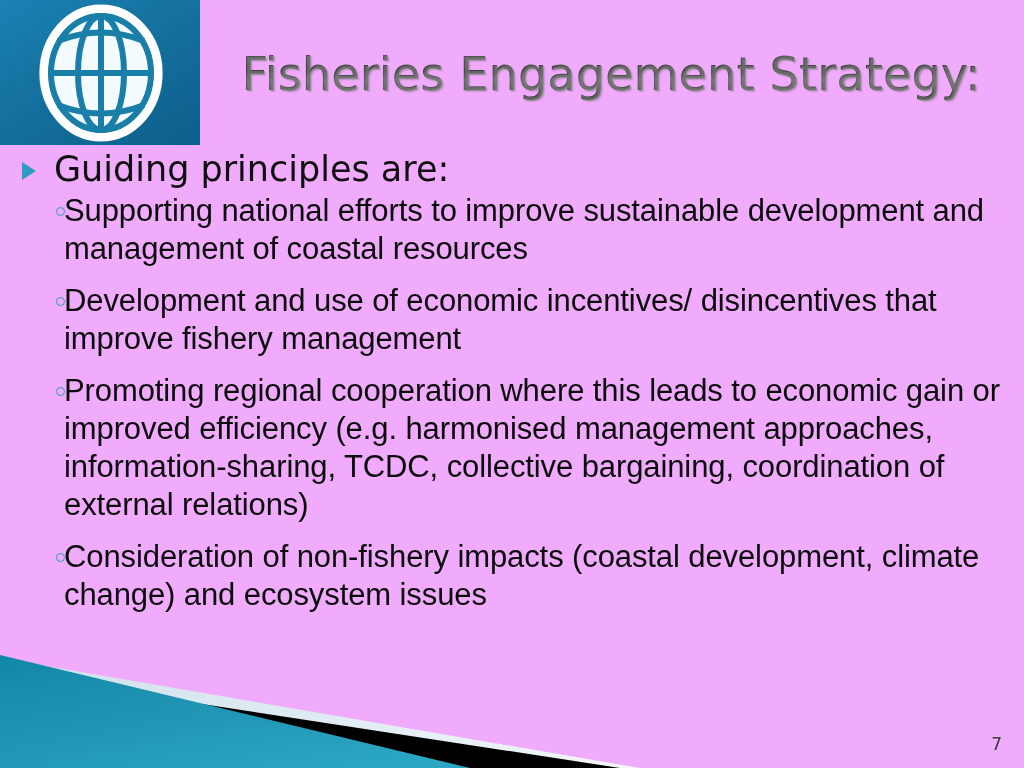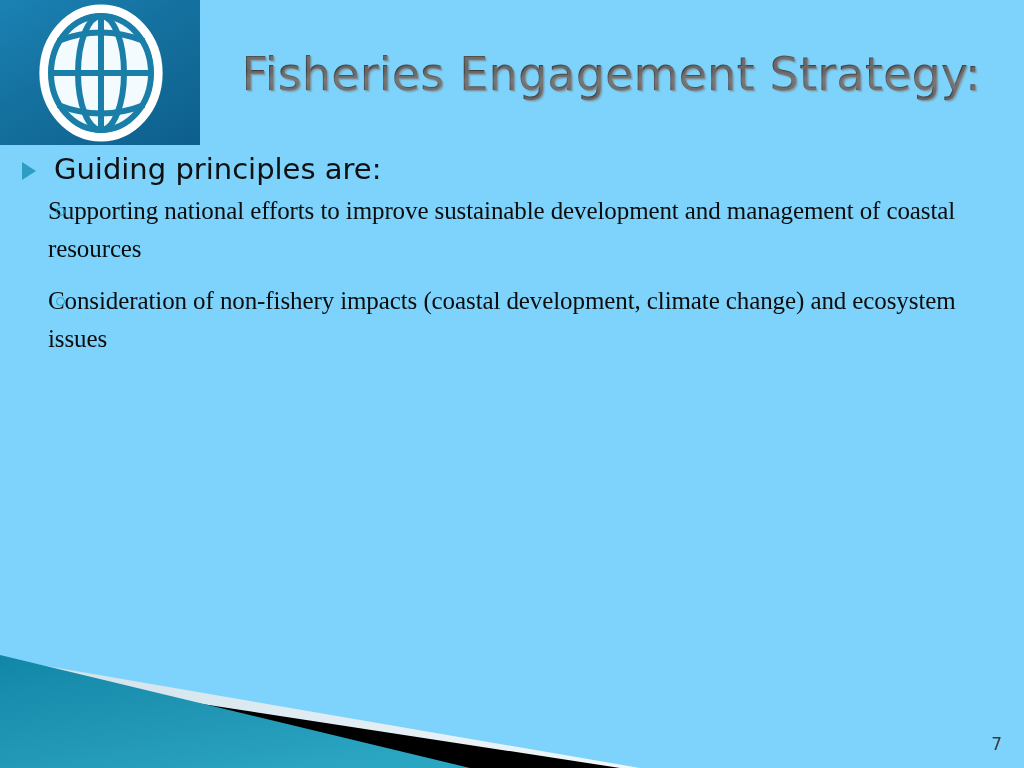--- a/index.html
+++ b/index.html
@@ -8,21 +8,21 @@
     padding: 0;
     background: #ffffff;
   }
   body {
     font-family: "Liberation Sans", sans-serif;
   }
   .slide {
     position: relative;
     width: 1024px;
     height: 768px;
-    background: #7dd3fc;
+    background: #f0abfc;
     overflow: hidden;
   }
 
   
   .header {
     position: absolute;
     left: 0;
     top: 0;
     width: 1024px;
     height: 146px;
@@ -76,46 +76,46 @@
     position: absolute;
     left: 0;
     top: 146px;
     width: 1024px;
   }
   .bullet-l1 {
     position: relative;
     padding-left: 54px;
     margin: 0;
     font-family: "DejaVu Sans", sans-serif;
-    font-size: 29px;
+    font-size: 35px;
     line-height: 46px;
     color: #101010;
   }
   .bullet-l1 .marker-tri {
     position: absolute;
     left: 22px;
     top: 16px;
     width: 0;
     height: 0;
     border-top: 9px solid transparent;
     border-bottom: 9px solid transparent;
     border-left: 14px solid #2e9dc4;
   }
   .sub-list {
     margin: 0;
     padding: 0;
     list-style: none;
   }
   .bullet-l2 {
     position: relative;
-    padding-left: 48px;
+    padding-left: 64px;
     padding-right: 20px;
     margin: 0 0 14px 0;
-    font-family: Liberation Serif, serif;
-    font-size: 25px;
+    font-family: Liberation Sans, sans-serif;
+    font-size: 31px;
     line-height: 38px;
     color: #0c0c0c;
     letter-spacing: -0.1px;
   }
   .bullet-l2 .marker-circle {
     position: absolute;
     left: 56px;
     top: 15px;
     width: 9px;
     height: 9px;
@@ -182,20 +182,28 @@
       <span>Guiding principles are:</span>
     </p>
 
     <ul class="sub-list">
       <li class="bullet-l2">
         <span class="marker-circle"></span>
         <span>Supporting national efforts to improve sustainable development and management of coastal resources</span>
       </li>
       <li class="bullet-l2">
         <span class="marker-circle"></span>
+        <span>Development and use of economic incentives/ disincentives that improve fishery management</span>
+      </li>
+      <li class="bullet-l2">
+        <span class="marker-circle"></span>
+        <span>Promoting regional cooperation where this leads to economic gain or improved efficiency (e.g. harmonised management approaches, information-sharing, TCDC, collective bargaining, coordination of external relations)</span>
+      </li>
+      <li class="bullet-l2">
+        <span class="marker-circle"></span>
         <span>Consideration of non-fishery impacts (coastal development, climate change) and ecosystem issues</span>
       </li>
     </ul>
 
   </div>
 
   <svg class="footer-deco" viewBox="0 0 1024 135" preserveAspectRatio="none" aria-hidden="true">
     <defs>
       <linearGradient id="tealWedge" x1="0" y1="0" x2="0.75" y2="1">
         <stop offset="0%" stop-color="#1187a8"></stop>

